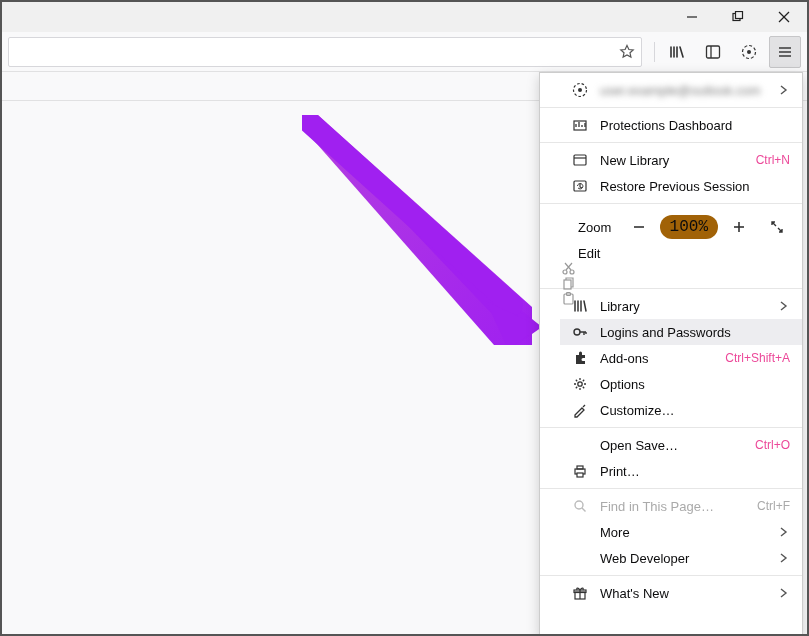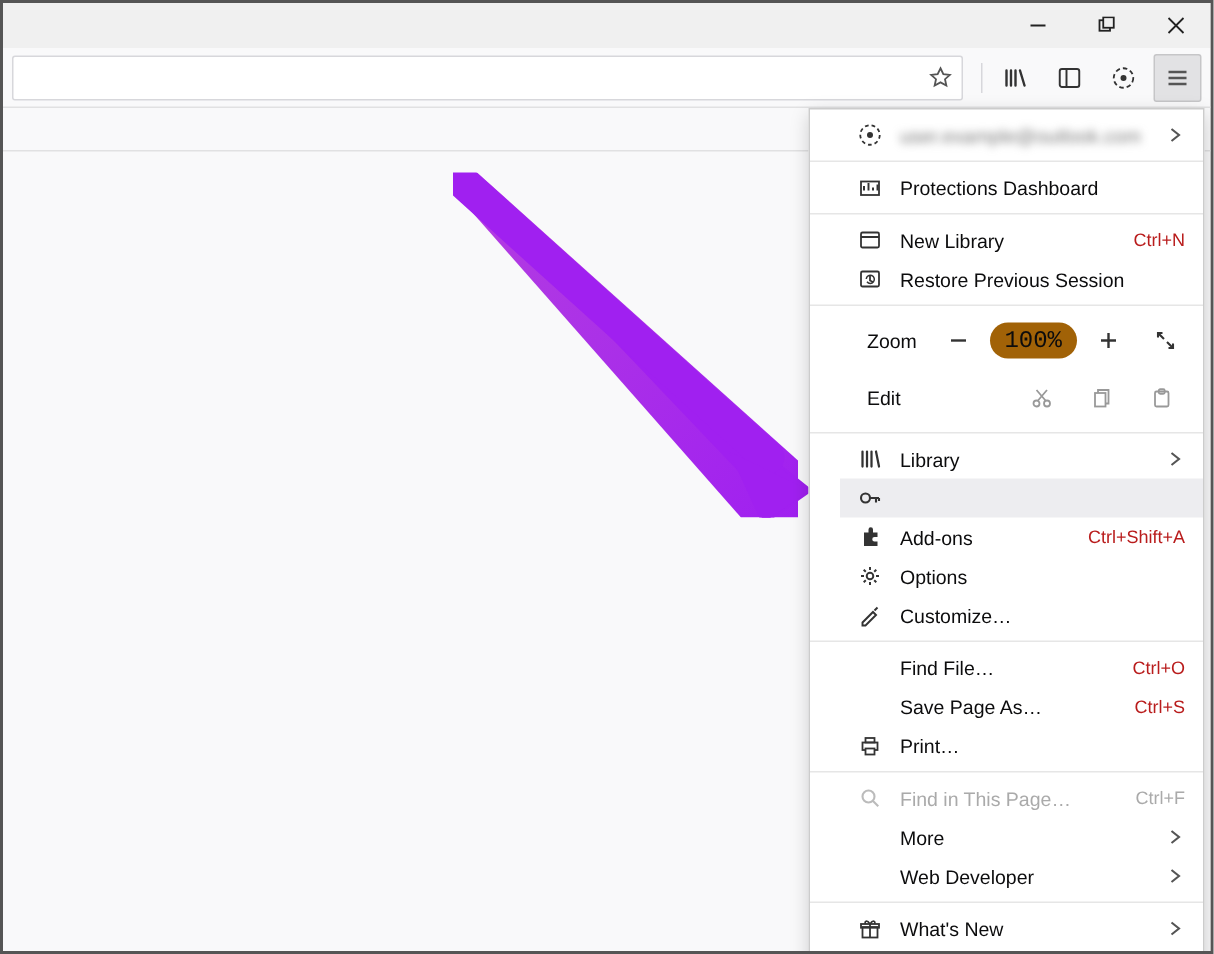--- a/index.html
+++ b/index.html
@@ -92,21 +92,21 @@
     display: flex; align-items: center;
     height: 26px;
     padding: 0 12px;
     gap: 12px;
     position: relative;
     margin-left: 20px;
   }
   .menu-item.highlight { background: #ededf0; }
   .menu-item .mi-icon { width: 16px; height: 16px; display:flex; align-items:center; justify-content:center; flex-shrink:0; }
   .menu-item .mi-label { flex: 1; white-space: nowrap; }
-  .menu-item .mi-shortcut { color: #b91c1c; font-size: 12px; }
+  .menu-item .mi-shortcut { color: #ec4899; font-size: 12px; }
   .menu-item .mi-chevron {
     width: 12px; display:flex; align-items:center; justify-content:center; color:#555;
   }
   .menu-item.disabled .mi-label,
   .menu-item.disabled .mi-shortcut { color: #aaa; }
   .blur-text {
     filter: blur(3px);
     color: #777;
     letter-spacing: 0px;
   }
@@ -116,21 +116,21 @@
   }
   .zoom-label { flex: 1; padding-left: 30px; }
   .zoom-btn {
     width: 34px; height: 28px; display:flex; align-items:center; justify-content:center;
   }
   .zoom-pill {
     background: #a16207; border-radius: 12px; padding: 3px 10px; font-size: 16px; font-family: Liberation Mono, monospace;
   }
   
   .edit-row {
-    display: flex; align-items: center; height: 38px; padding: 0 8px;
+    display: flex; height: 38px; padding: 0 8px; flex-direction: column;
   }
   .edit-label { flex: 1; padding-left: 30px; }
   .edit-btn {
     width: 40px; height: 28px; display:flex; align-items:center; justify-content:center; color:#888;
   }
   svg { display: block; }
 </style>
 </head>
 <body>
 
@@ -323,20 +323,21 @@
           </svg>
         </span>
     </div>
     <div class="menu-item highlight">
       <span class="mi-icon">
           <svg width="16" height="16">
             <circle cx="5" cy="8" r="3" fill="none" stroke="#333" stroke-width="1.4"></circle>
             <path d="M8 8h6M12 8v3M14 8v2" stroke="#333" stroke-width="1.4" fill="none"></path>
           </svg>
         </span>
+      <span class="mi-label">Logins and Passwords</span>
     </div>
     <div class="menu-item">
       <span class="mi-icon">
           <svg width="16" height="16">
             <path d="M4 5h3V3a1.5 1.5 0 1 1 3 0v2h3v3h-2a1.5 1.5 0 1 0 0 3h2v3H4z" fill="#333"></path>
           </svg>
         </span>
       <span class="mi-label">Add-ons</span>
       <span class="mi-shortcut">Ctrl+Shift+A</span>
     </div>
@@ -356,27 +357,22 @@
             <path d="M11 5l2-2" stroke="#333" stroke-width="1.3"></path>
           </svg>
         </span>
       <span class="mi-label">Customize…</span>
     </div>
   </div>
 
   <div class="menu-section">
     <div class="menu-item">
       <span class="mi-icon"></span>
-      <span class="mi-label">Find File…</span>
+      <span class="mi-label">Open Save…</span>
       <span class="mi-shortcut">Ctrl+O</span>
-    </div>
-    <div class="menu-item">
-      <span class="mi-icon"></span>
-      <span class="mi-label">Save Page As…</span>
-      <span class="mi-shortcut">Ctrl+S</span>
     </div>
     <div class="menu-item">
       <span class="mi-icon">
           <svg width="16" height="16">
             <rect x="3" y="6" width="10" height="5" fill="none" stroke="#333" stroke-width="1.2"></rect>
             <rect x="5" y="3" width="6" height="3" fill="none" stroke="#333" stroke-width="1.2"></rect>
             <rect x="5" y="10" width="6" height="4" fill="#fff" stroke="#333" stroke-width="1.2"></rect>
           </svg>
         </span>
       <span class="mi-label">Print…</span>

